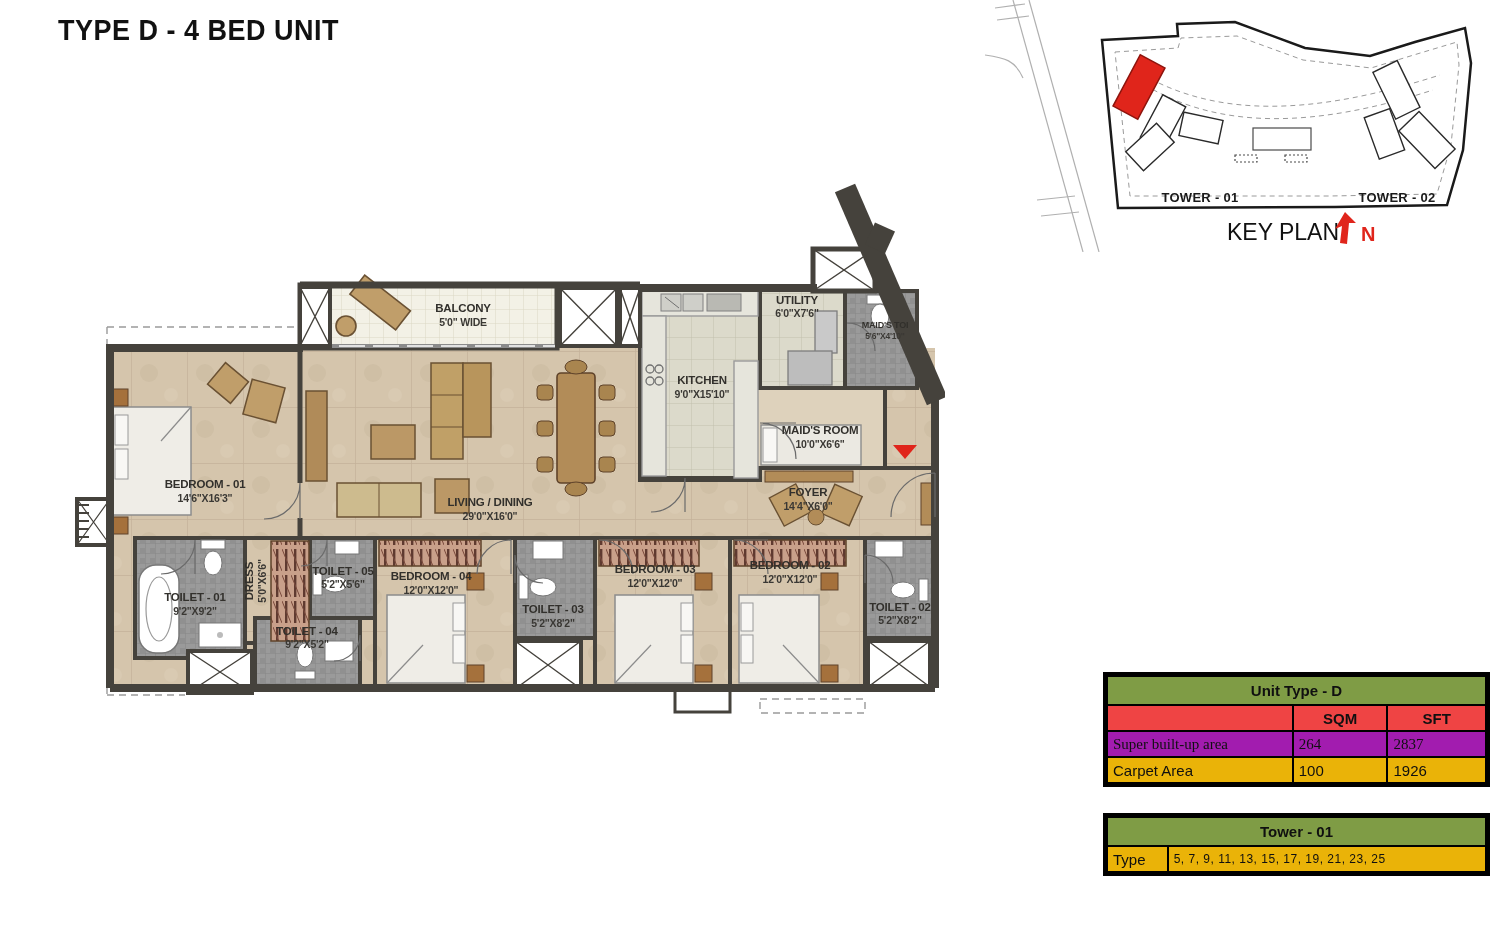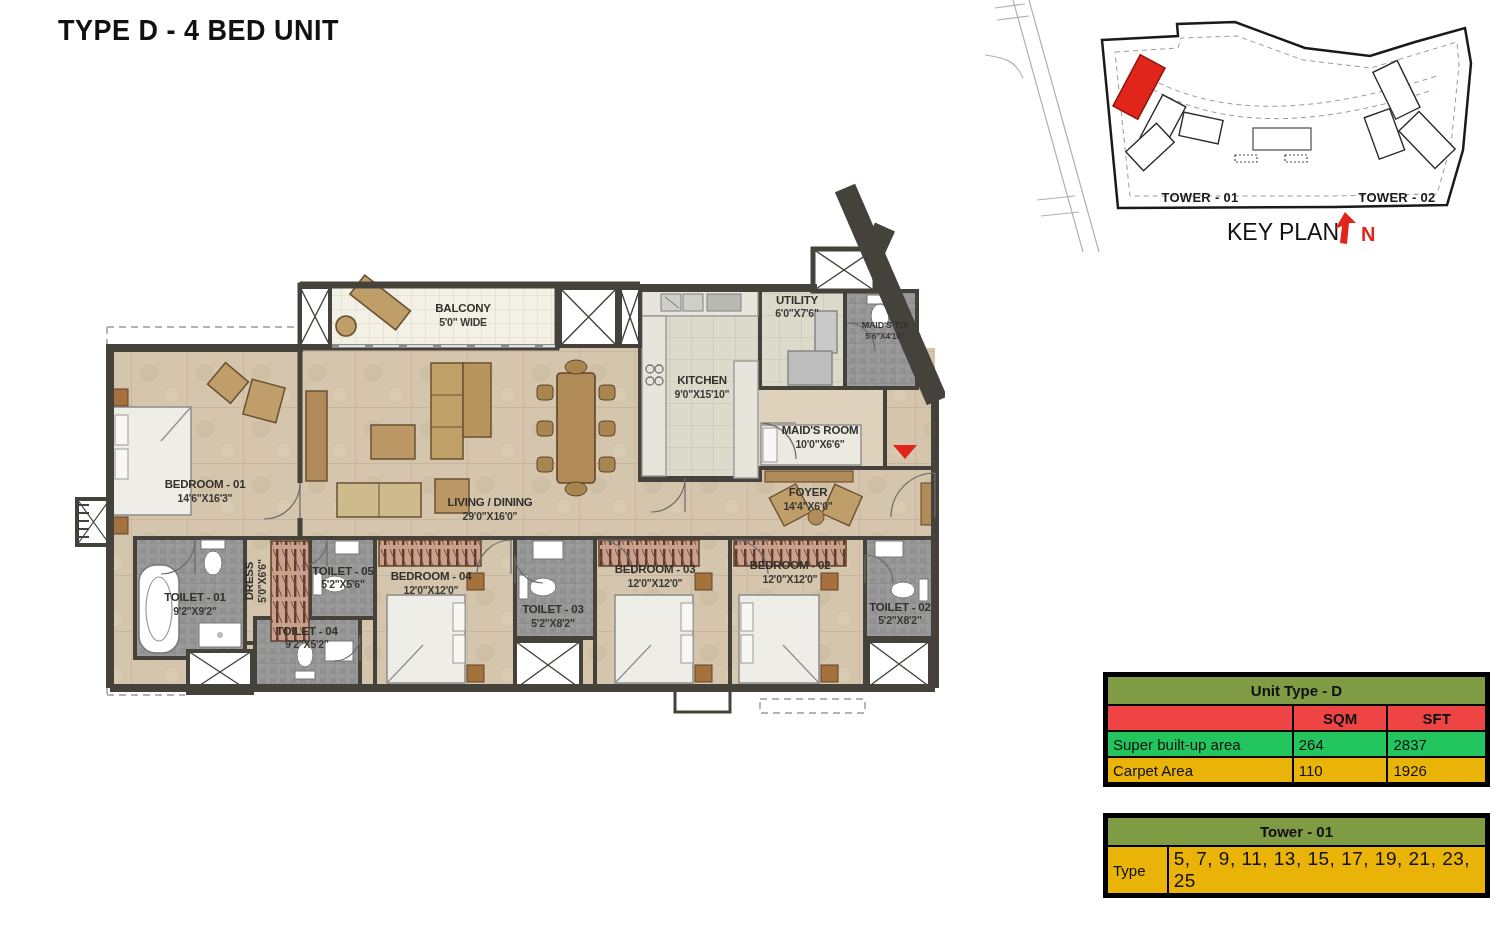--- a/index.html
+++ b/index.html
@@ -21,27 +21,27 @@
   .rname.small{font-size:9px;} .rdim.small{font-size:8.5px;}
   .kp-tower{font-family:"Liberation Sans",sans-serif;font-weight:bold;font-size:13px;fill:#1a1a1a;letter-spacing:.3px;}
   .kp-title{font-family:"Liberation Sans",sans-serif;font-size:23px;fill:#111;}
   .kp-n{font-family:"Liberation Sans",sans-serif;font-weight:bold;font-size:20px;fill:#e0251b;}
 
   
   .data-table{position:absolute;border:3px solid #000;background:#000;}
   .data-table table{border-collapse:collapse;width:100%;}
   .data-table td{border:2px solid #000;font-size:15px;color:#101010;padding:1px 5px;height:22px;background:#ef4444;}
   .t-hdr{background:#7f9c45 !important;font-weight:bold;font-size:17px;text-align:center;height:25px !important;}
-  .row-olive td{background:#22c55e;}
+  .row-olive td{background:#a21caf;font-family:Liberation Serif, serif;}
   .row-light td{background:#eab308;}
   .cell-num{}
   .cell-colhead{font-weight:bold;text-align:center;font-size:16px;}
   .unit-table{left:1103px;top:672px;width:381px;}
   .tower-table{left:1103px;top:813px;width:381px;}
-  .tower-table .cell-levels{letter-spacing:.5px;font-size:19px;}
+  .tower-table .cell-levels{letter-spacing:.5px;font-size:12px;}
 </style>
 </head>
 <body>
 
 <h1 class="page-title">TYPE D - 4 BED UNIT</h1>
 
 <div class="plan-wrap">
 <svg width="870" height="548" viewBox="0 0 870 548" xmlns="http://www.w3.org/2000/svg">
   <defs>
     <pattern id="floorTile" width="56" height="56" patternUnits="userSpaceOnUse">
@@ -419,21 +419,21 @@
       <td style="width:25%" class="cell-colhead">SQM</td>
       <td style="width:26%" class="cell-colhead">SFT</td>
     </tr>
     <tr class="row-olive">
       <td>Super built-up area</td>
       <td class="cell-num">264</td>
       <td class="cell-num">2837</td>
     </tr>
     <tr class="row-light">
       <td>Carpet Area</td>
-      <td class="cell-num">110</td>
+      <td class="cell-num">100</td>
       <td class="cell-num">1926</td>
     </tr>
   </tbody>
     </table>
 </div>
 
 <div class="data-table tower-table">
   <table>
     <tbody>
         <tr>

